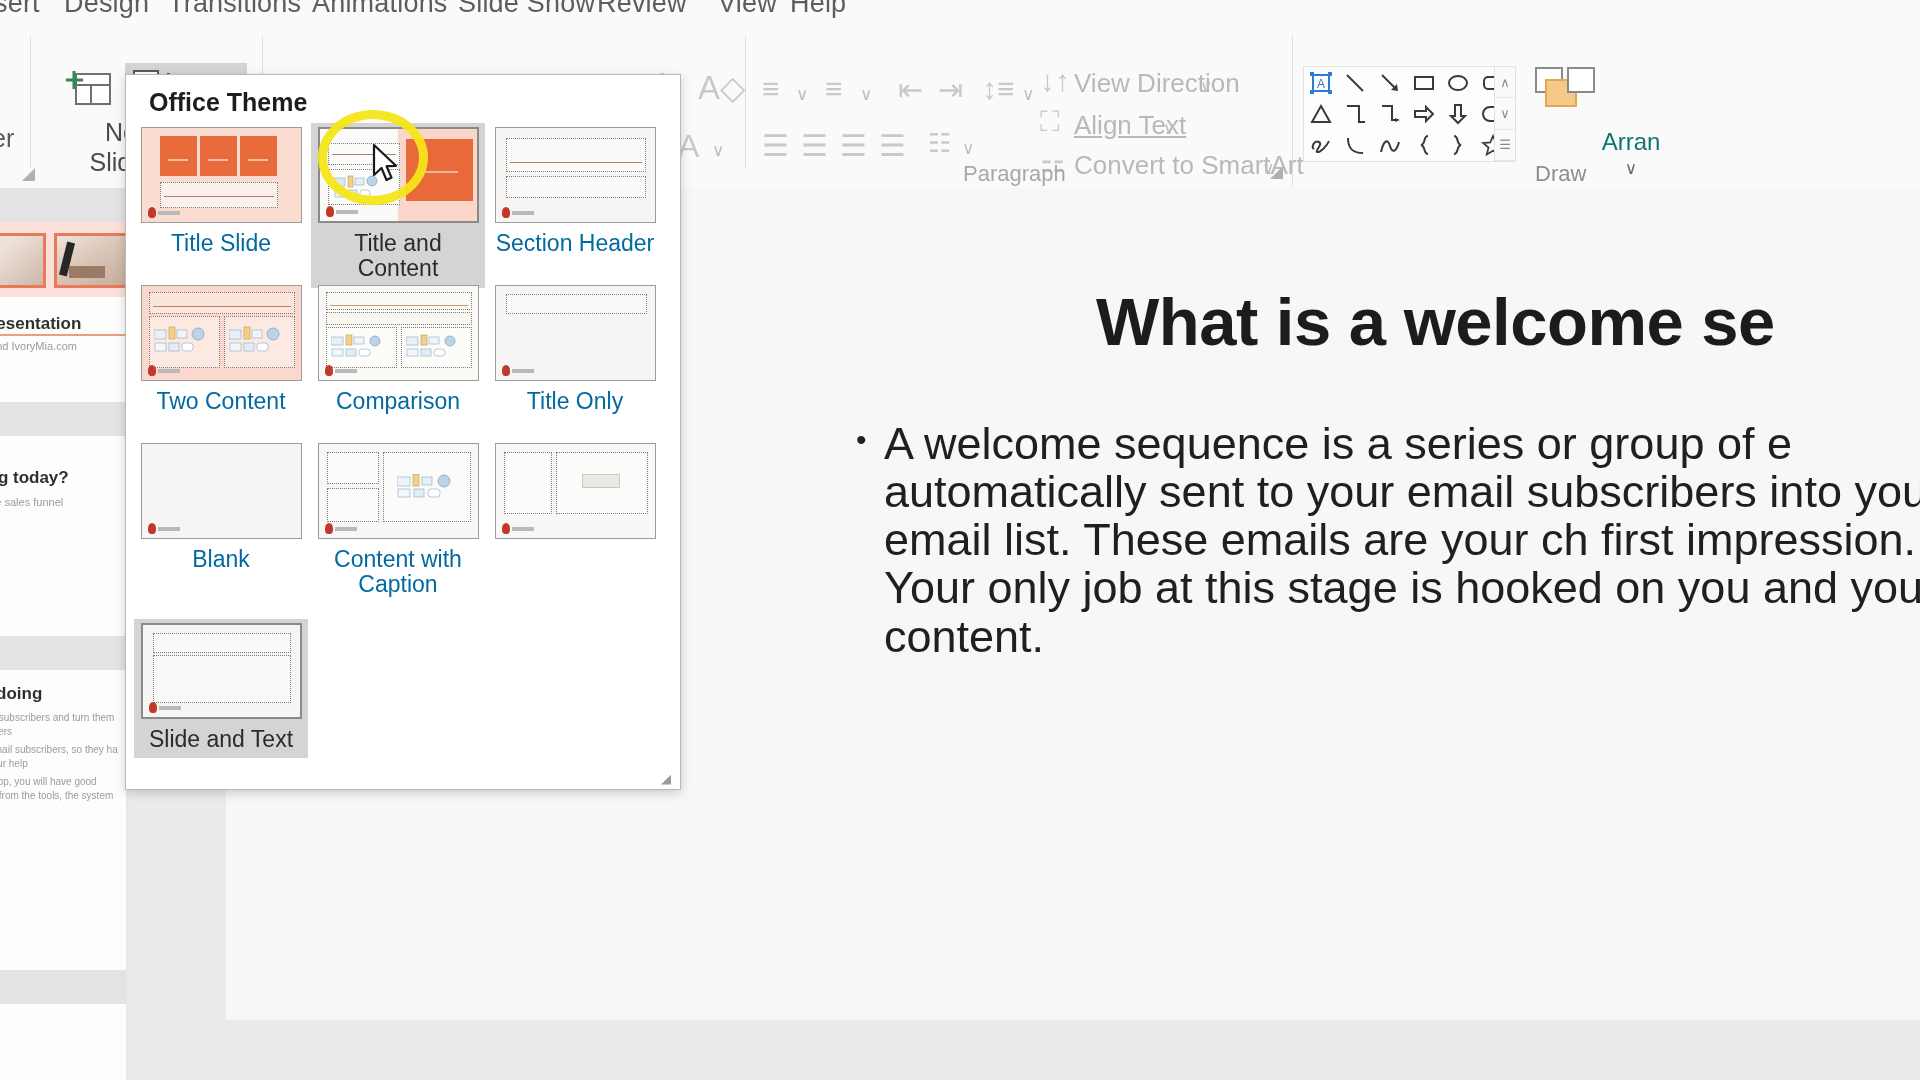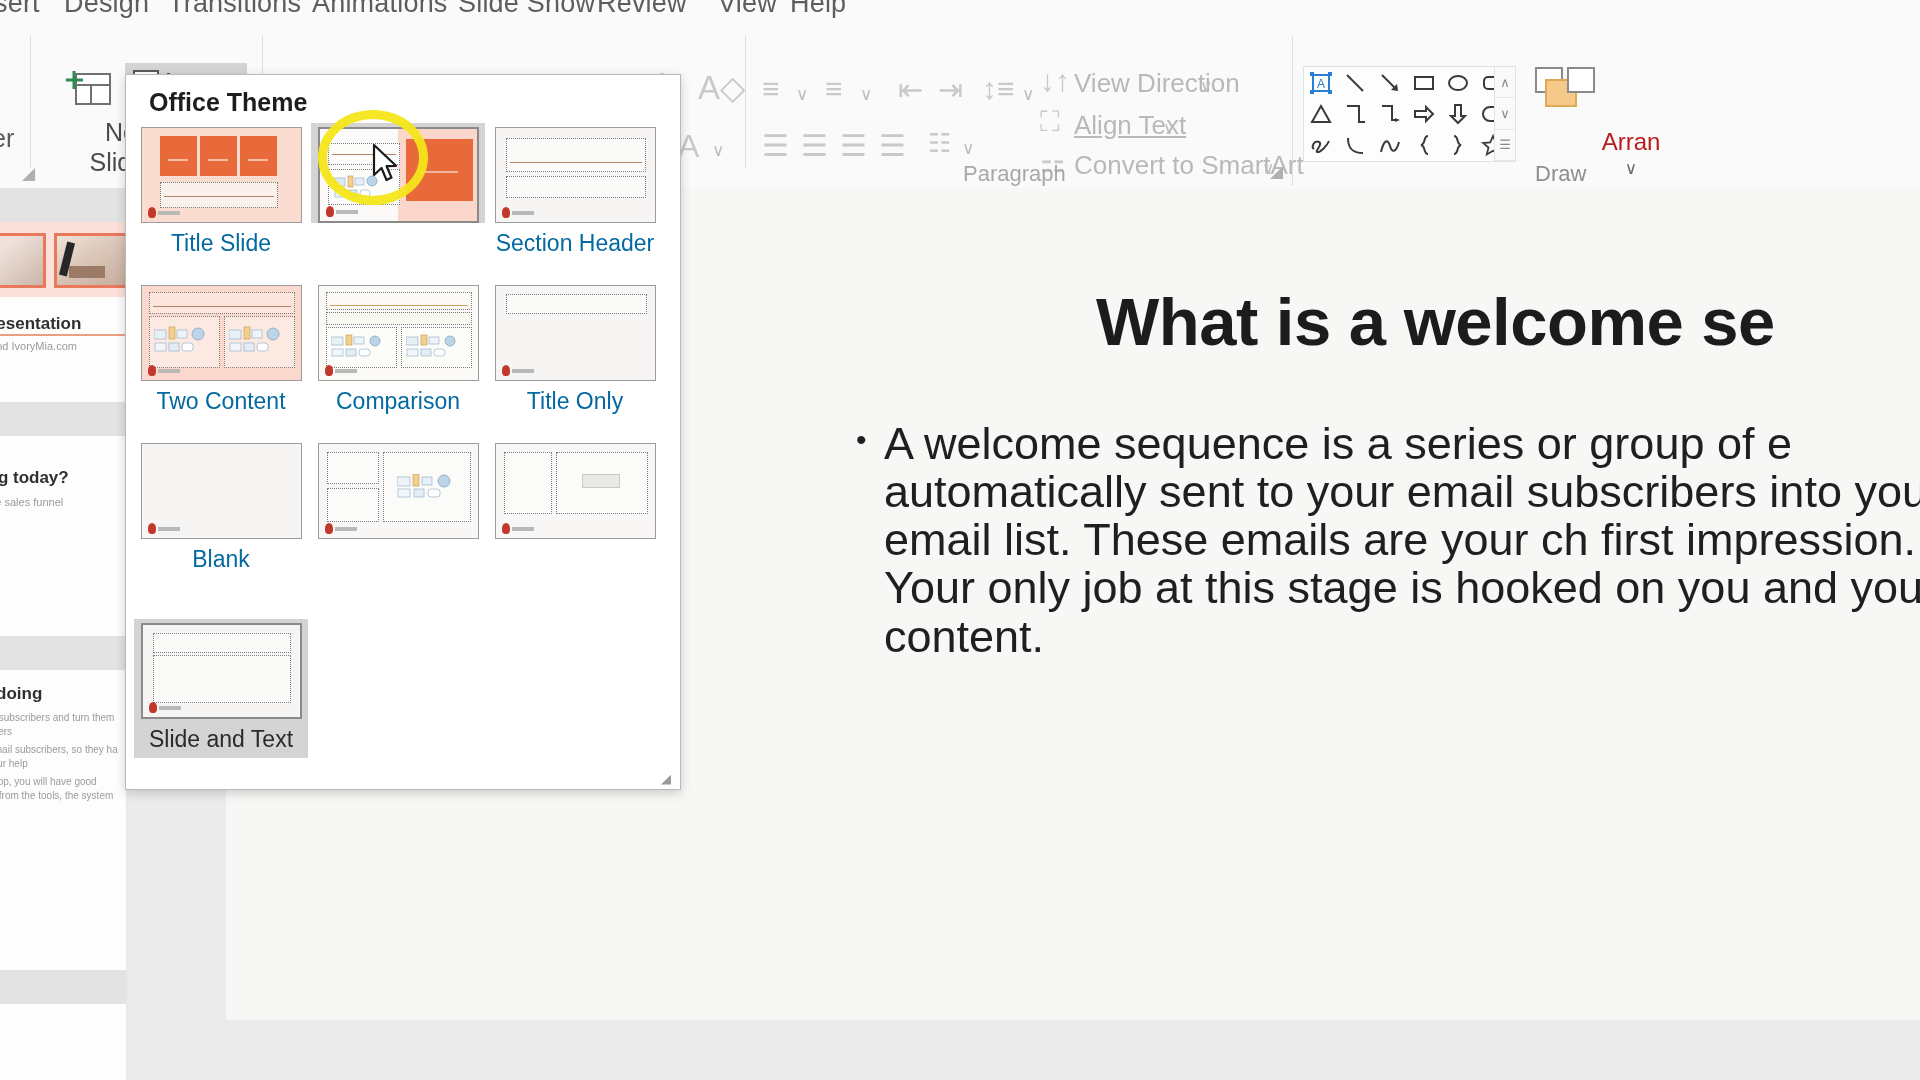--- a/index.html
+++ b/index.html
@@ -85,21 +85,21 @@
     position:absolute; left:1494px; top:38px; width:22px; height:96px;
     border:1px solid #e2e2e2; background:#fafafa;
     display:flex; flex-direction:column;
   }
   .shape-scroll div { flex:1; display:flex; align-items:center; justify-content:center;
      font-size:13px; color:#8a8a8a; border-bottom:1px solid #e6e6e6;}
 
   .arrange {
     position:absolute; left:1530px; top:38px; width:70px; text-align:center;
   }
-  .arrange .ar-lbl { position:absolute; top:62px; width:70px; font-size:24px; color:#b91c1c;}
+  .arrange .ar-lbl { position:absolute; top:62px; width:70px; font-size:24px; color:#0f766e;}
   .arrange .ar-caret { position:absolute; top:92px; width:70px; font-size:17px; color:#6a6a6a;}
 
   
   .thumb-pane {
     position:absolute; left:0; top:188px; width:126px; height:892px;
     background:#ffffff; overflow:hidden;
   }
   .thumb-gap { position:absolute; left:0; width:126px; height:34px; background:#e3e3e3; }
   .thumb-card { position:absolute; left:0; width:126px; background:#fdfdfd; }
 
@@ -505,20 +505,21 @@
               <rect x="1" y="15" width="10" height="7" fill="#eef3f8" stroke="#9ab4cc" stroke-width=".7"></rect>
               <rect x="14" y="15" width="9" height="7" fill="#dce8f2" stroke="#9ab4cc" stroke-width=".7"></rect>
               <rect x="26" y="15" width="10" height="7" rx="3" fill="#fff" stroke="#9ab4cc" stroke-width=".7"></rect>
             </svg>
           </div>
           <div class="m-foot">
             <span class="m-logo"></span>
               <span class="m-foottxt"></span>
           </div>
         </div>
+        <div class="cap">Title and Content</div>
       </div>
 
       <div class="lay-item" style="left:354px; top:0px;">
         <div class="thumb">
           <div class="m-fill" style="inset:0; background:#f6f5f3;"></div>
           <div class="m-ph" style="left:10px;top:10px;width:140px;height:34px;background:#fafaf8;"></div>
           <div class="m-line" style="left:14px;top:34px;width:132px;"></div>
           <div class="m-ph" style="left:10px;top:48px;width:140px;height:22px;background:#fafaf8;"></div>
           <div class="m-foot">
             <span class="m-logo"></span>
@@ -641,20 +642,21 @@
               <rect x="1" y="15" width="12" height="8" fill="#f3f7fb" stroke="#9ab4cc" stroke-width=".7"></rect>
               <rect x="17" y="15" width="10" height="8" fill="#e3edf6" stroke="#9ab4cc" stroke-width=".7"></rect>
               <rect x="31" y="15" width="12" height="8" rx="3" fill="#fff" stroke="#9ab4cc" stroke-width=".7"></rect>
             </svg>
           </div>
           <div class="m-foot">
             <span class="m-logo"></span>
               <span class="m-foottxt"></span>
           </div>
         </div>
+        <div class="cap">Content with Caption</div>
       </div>
 
       <div class="lay-item" style="left:354px; top:316px;">
         <div class="thumb">
           <div class="m-fill" style="inset:0; background:#f8f7f5;"></div>
           <div class="m-ph" style="left:8px;top:8px;width:48px;height:62px;background:#fbfbf9;"></div>
           <div class="m-ph" style="left:60px;top:8px;width:92px;height:62px;background:#fbfbf9;"></div>
           <div class="m-fill" style="left:86px;top:30px;width:38px;height:14px;background:#e9e9e6;border:1px solid #c8c8c4;"></div>
           <div class="m-foot">
             <span class="m-logo"></span>

